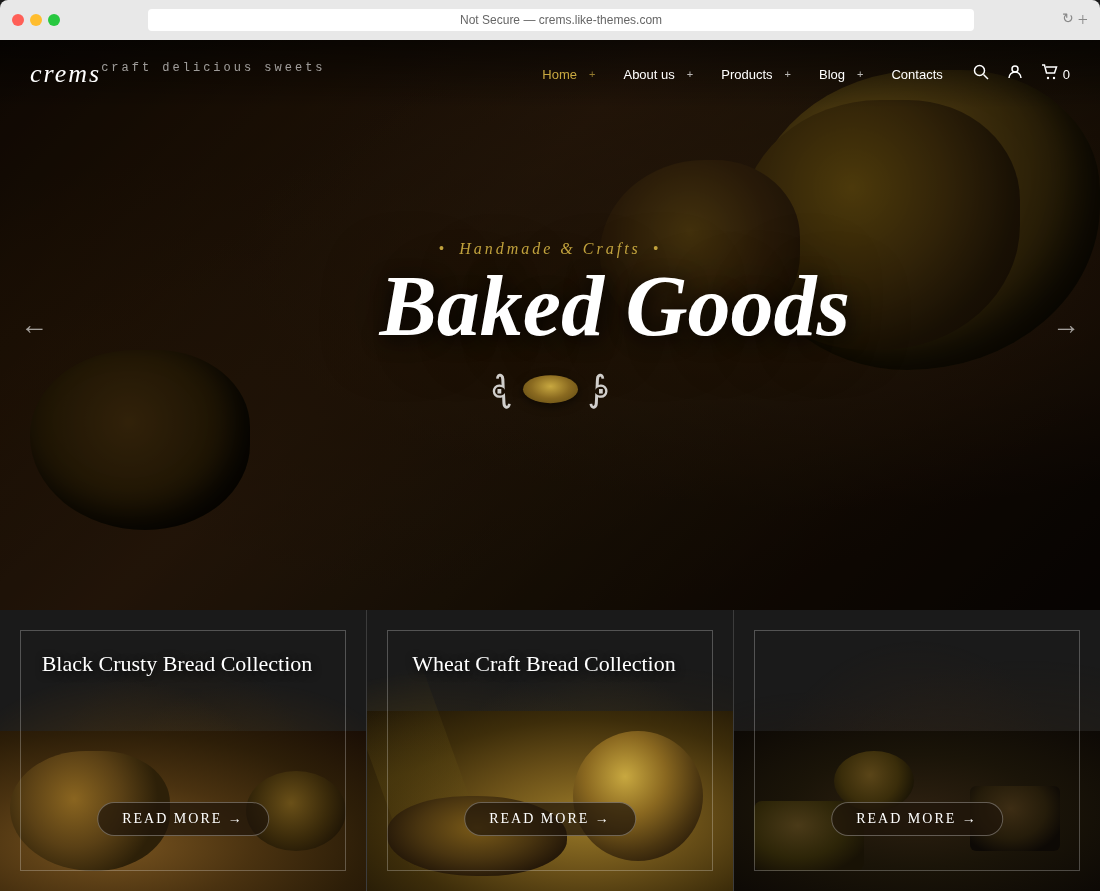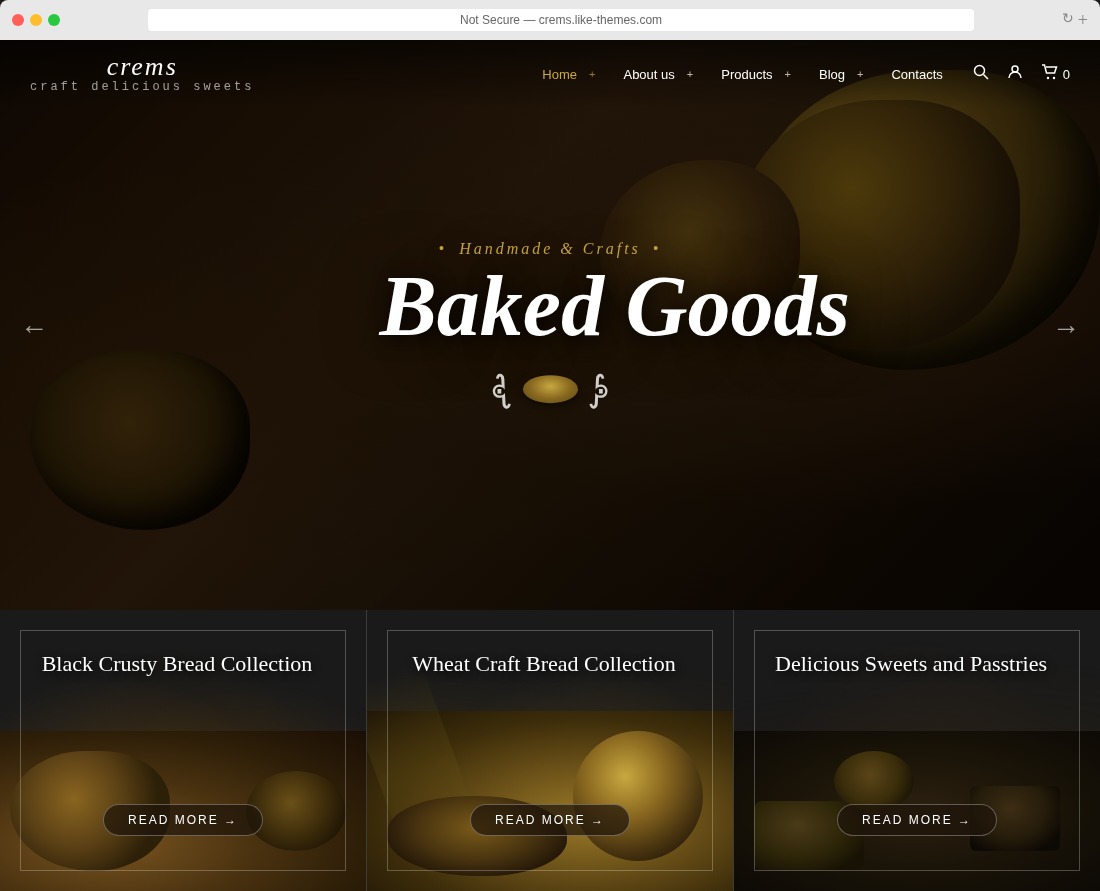--- a/index.html
+++ b/index.html
@@ -156,23 +156,22 @@
       height: 68px;
       display: flex;
       align-items: center;
       padding: 0 30px;
       z-index: 10;
       background: linear-gradient(to bottom, rgba(0,0,0,0.6) 0%, transparent 100%);
     }
 
     .logo {
       display: flex;
-      flex-direction: column;
+      flex-direction: row;
       margin-right: auto;
-      text-align: center;
     }
 
     .logo-name {
       font-size: 26px;
       color: white;
       font-family: Georgia, serif;
       font-style: italic;
       letter-spacing: 2px;
       line-height: 1;
     }
@@ -389,23 +388,23 @@
       position: absolute;
       bottom: 55px;
       left: 50%;
       transform: translateX(-50%);
       z-index: 3;
       background: rgba(30,20,10,0.7);
       border: 1px solid rgba(255,255,255,0.3);
       border-radius: 30px;
       padding: 8px 24px;
       color: white;
-      font-size: 12px;
+      font-size: 14px;
       letter-spacing: 2px;
-      font-family: Liberation Sans, sans-serif;
+      font-family: Liberation Serif, serif;
       cursor: pointer;
       white-space: nowrap;
       display: flex;
       align-items: center;
       gap: 6px;
     }
   </style>
 </head>
 <body>
 
@@ -547,22 +546,19 @@
 
     <div style="width:1px;background:rgba(255,255,255,0.15);z-index:10;flex-shrink:0;"></div>
 
     <div class="product-card">
       <div class="card-3-bg card-texture texture-dark" style="position:absolute;inset:0;"></div>
       <div style="position:absolute;bottom:0;left:0;right:0;height:160px;background:radial-gradient(ellipse at 50% 50%, #2d2010 0%, #1a1408 50%, #0d0905 100%);z-index:1;"></div>
       <div style="position:absolute;bottom:20px;left:20px;width:110px;height:70px;border-radius:8px;background:radial-gradient(ellipse at 40% 35%, #4a3a18 0%, #2d2508 50%, #181205 80%);z-index:2;"></div>
       <div style="position:absolute;bottom:40px;right:40px;width:90px;height:65px;border-radius:6px;background:radial-gradient(ellipse at 45% 35%, #3d2d14 0%, #251c0a 50%, #0d0905 80%);z-index:2;"></div>
       <div style="position:absolute;bottom:80px;left:100px;width:80px;height:60px;border-radius:50%;background:radial-gradient(circle at 45% 40%, #5a4518 0%, #3a2d0a 50%, #1a1405 80%);z-index:2;"></div>
       <div class="card-border"></div>
-      <div class="card-content">
-        <div class="card-title">Delicious Sweets and Passtries</div>
-      </div>
       <div class="card-btn">
         <span>READ MORE →</span>
       </div>
     </div>
 
   </div>
 </div>
 
 </body></html>

